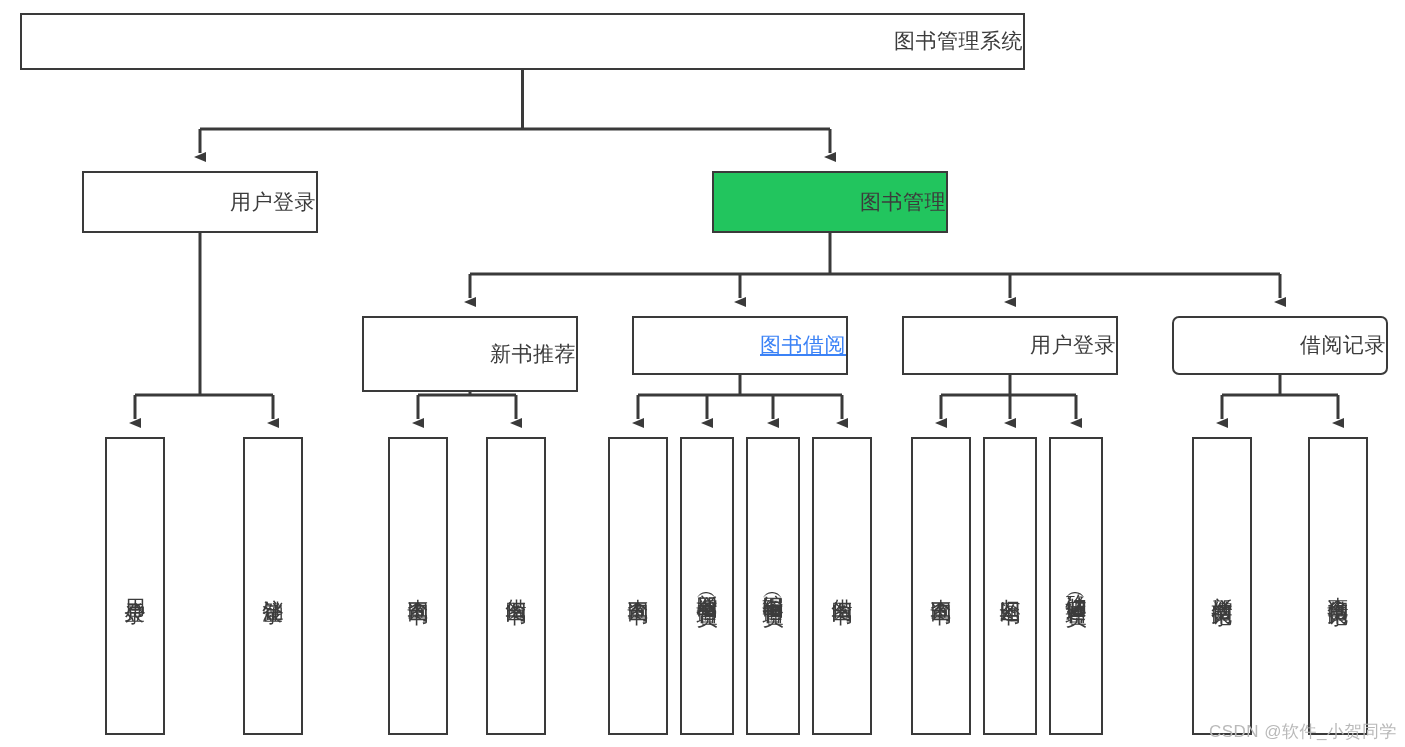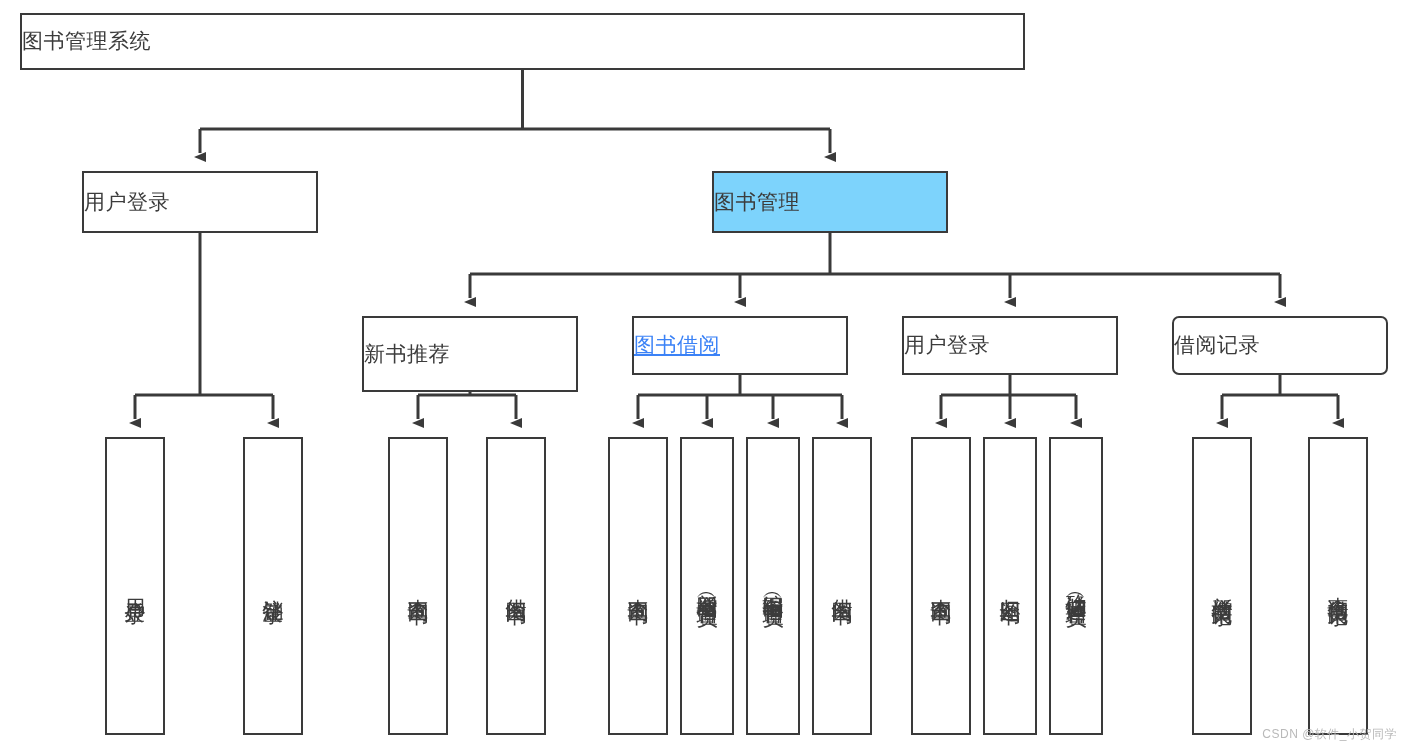--- a/index.html
+++ b/index.html
@@ -27,21 +27,21 @@
     height: 747px;
     pointer-events: none;
   }
   .node {
     position: absolute;
     box-sizing: border-box;
     border: 2px solid #3a3a3a;
     background: #ffffff;
     display: flex;
     align-items: center;
-    justify-content: flex-start;
+    justify-content: flex-end;
     color: #333333;
   }
   .node-label {
     display: block;
     text-align: center;
     line-height: 1.18;
     letter-spacing: 0.5px;
     color: #3c3c3c;
   }
   
@@ -60,21 +60,21 @@
     text-orientation: upright;
     font-size: 21px;
     line-height: 1.05;
     letter-spacing: 2px;
     max-height: 100%;
   }
   #watermark {
     position: absolute;
     right: 8px;
     bottom: 4px;
-    font-size: 12px;
+    font-size: 17px;
     color: #b9b9b9;
     white-space: nowrap;
     letter-spacing: 0.5px;
     font-family: "Liberation Sans", "DejaVu Sans", sans-serif;
   }
 </style>
 </head>
 <body>
 
 <div id="diagram-root">
@@ -120,21 +120,21 @@
         <path d="M1338,395 L1338,419" marker-end="url(#arrow)"></path>
       </g>
   </svg>
   <div id="node-layer">
       <div class="node horiz" id="node-root" style="left: 20px; top: 13px; width: 1005px; height: 57px; border-color: rgb(58, 58, 58); background: rgb(255, 255, 255);">
         <span class="node-label" style="color: rgb(60, 60, 60);">图书管理系统</span>
       </div>
       <div class="node horiz" id="node-user-login" style="left: 82px; top: 171px; width: 236px; height: 62px; border-color: rgb(58, 58, 58); background: rgb(255, 255, 255);">
         <span class="node-label" style="color: rgb(60, 60, 60);">用户登录</span>
       </div>
-      <div class="node horiz" id="node-book-manage" style="left: 712px; top: 171px; width: 236px; height: 62px; border-color: rgb(58, 58, 58); background: #7dd3fc;">
+      <div class="node horiz" id="node-book-manage" style="left: 712px; top: 171px; width: 236px; height: 62px; border-color: rgb(58, 58, 58); background: #22c55e;">
         <span class="node-label" style="color: rgb(60, 60, 60);">图书管理</span>
       </div>
       <div class="node horiz" id="node-new-book-rec" style="left: 362px; top: 316px; width: 216px; height: 76px; border-color: rgb(58, 58, 58); background: rgb(255, 255, 255);">
         <span class="node-label" style="color: rgb(60, 60, 60);">新书推荐</span>
       </div>
       <div class="node horiz" id="node-book-borrow" style="left: 632px; top: 316px; width: 216px; height: 59px; border-color: rgb(58, 58, 58); background: rgb(255, 255, 255);">
         <span class="node-label" style="color: #3b82f6; text-decoration: underline;">图书借阅</span>
       </div>
       <div class="node horiz" id="node-current-borrow" style="left: 902px; top: 316px; width: 216px; height: 59px; border-color: rgb(58, 58, 58); background: rgb(255, 255, 255);">
         <span class="node-label" style="color: rgb(60, 60, 60);">用户登录</span>

